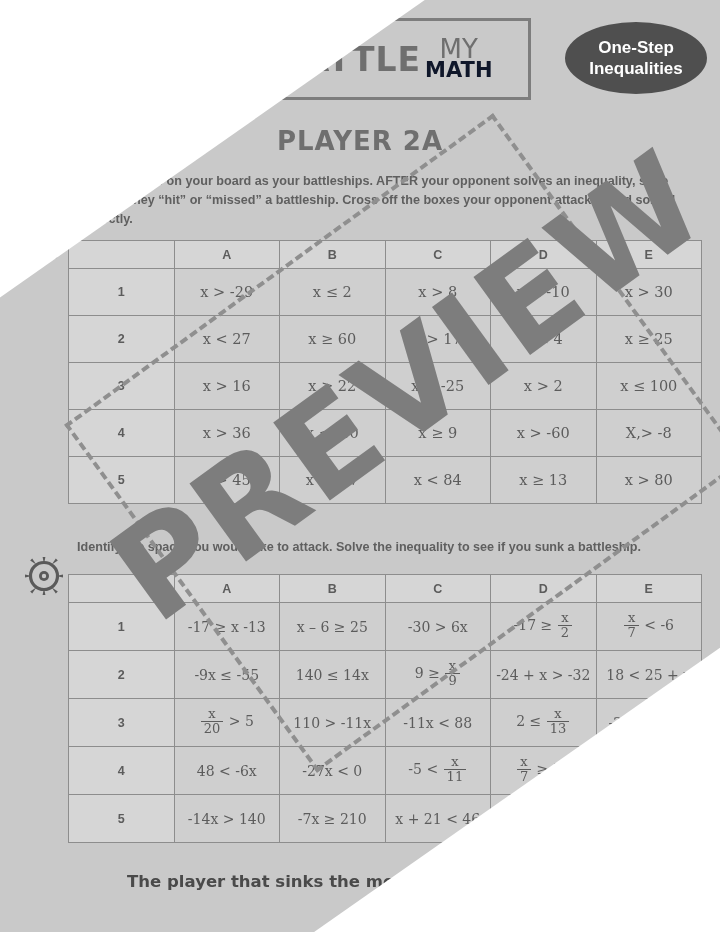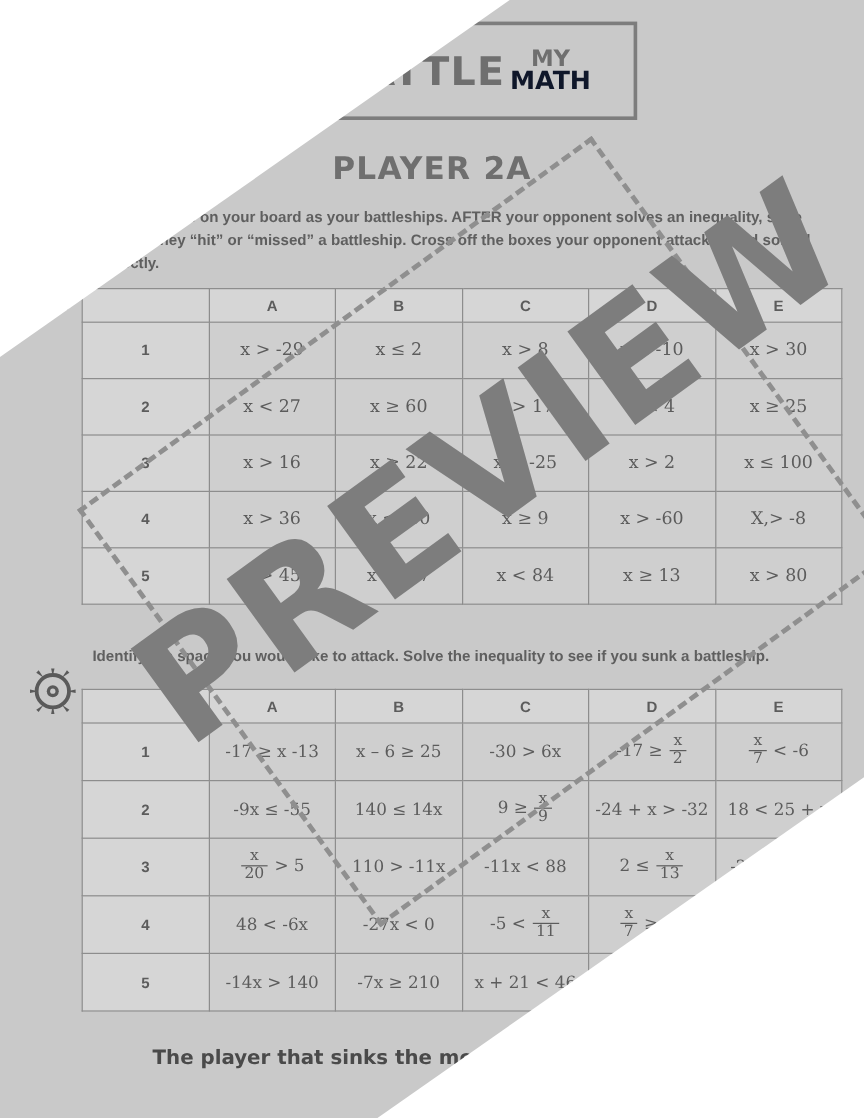--- a/index.html
+++ b/index.html
@@ -55,22 +55,22 @@
     letter-spacing: 1px;
   }
   .title-stack {
     display: flex;
     flex-direction: column;
     align-items: center;
     line-height: 0.95;
   }
   .title-stack .sm1 {
     font-family: "DejaVu Sans", sans-serif;
-    font-weight: bold;
-    font-size: 19px;
+    font-weight: normal;
+    font-size: 26px;
     color: #6f6f6f;
     letter-spacing: 0px;
   }
   .title-stack .sm2 {
     font-family: "DejaVu Sans", sans-serif;
     font-weight: bold;
     font-size: 21px;
     color: #0f172a;
     letter-spacing: 0px;
   }
@@ -267,20 +267,24 @@
     <div class="title-box">
       <div class="title-inner">
         <span class="title-word">BATTLE</span>
         <span class="title-stack">
           <span class="sm1">MY</span>
           <span class="sm2">MATH</span>
         </span>
       </div>
     </div>
 
+    <div class="topic-badge">
+      <span>One-Step</span>
+      <span>Inequalities</span>
+    </div>
   </div>
 
   <div class="player-title">PLAYER 2A</div>
 
   <div class="instr instr1">Mark 8 spaces on your board as your battleships. AFTER your opponent solves an inequality, state whether they “hit” or “missed” a battleship. Cross off the boxes your opponent attacked and solved correctly.</div>
 
   <div class="wheel wheel1">
     <svg viewBox="0 0 40 40" width="40" height="40" aria-hidden="true">
       <g fill="#5a5a5a">
         <circle cx="20" cy="20" r="5"></circle>

